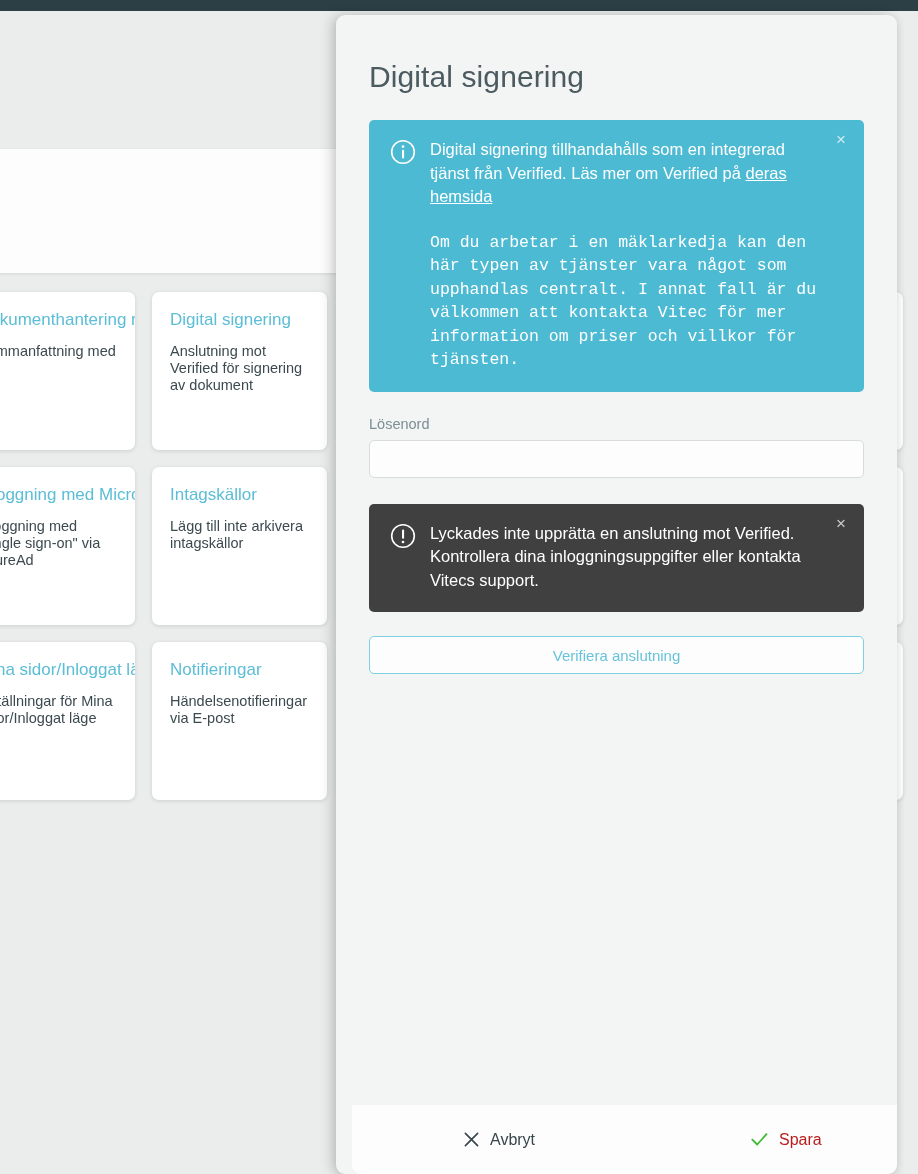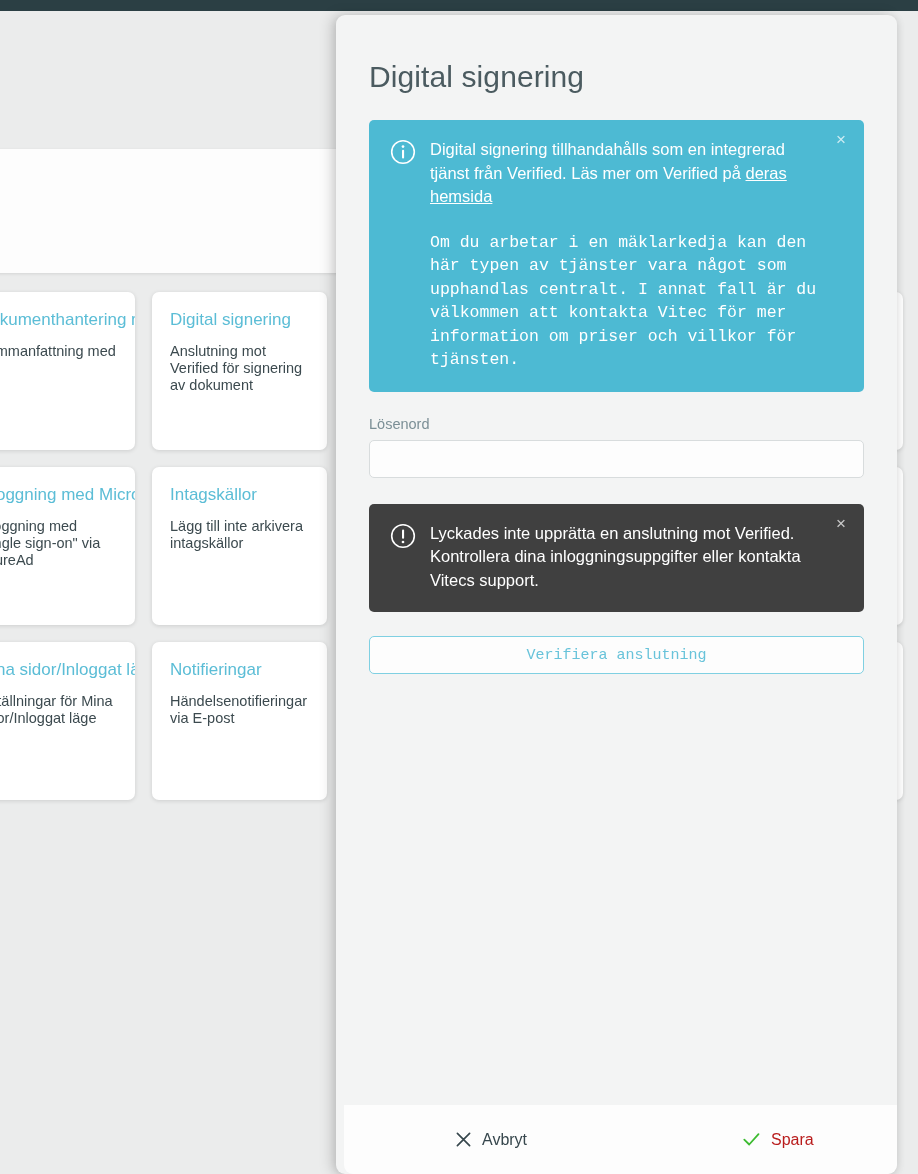--- a/index.html
+++ b/index.html
@@ -158,28 +158,28 @@
   #verify-button {
     display: block;
     width: 100%;
     margin-top: 24px;
     height: 38px;
     background: #fdfdfd;
     border: 1px solid #7fd0e2;
     border-radius: 5px;
     color: #68c3da;
     font-size: 15px;
-    font-family: Liberation Mono, monospace;
+    font-family: Liberation Sans, sans-serif;
     cursor: pointer;
   }
 
   
   #panel-footer {
     position: absolute;
-    left: 8px; right: 0; bottom: 0;
+    left: 16px; right: 0; bottom: 0;
     height: 69px;
     background: #fdfdfd;
     border-radius: 0 0 9px 9px;
     display: flex;
     align-items: center;
   }
   .footer-btn {
     background: none;
     border: 0;
     display: inline-flex;

